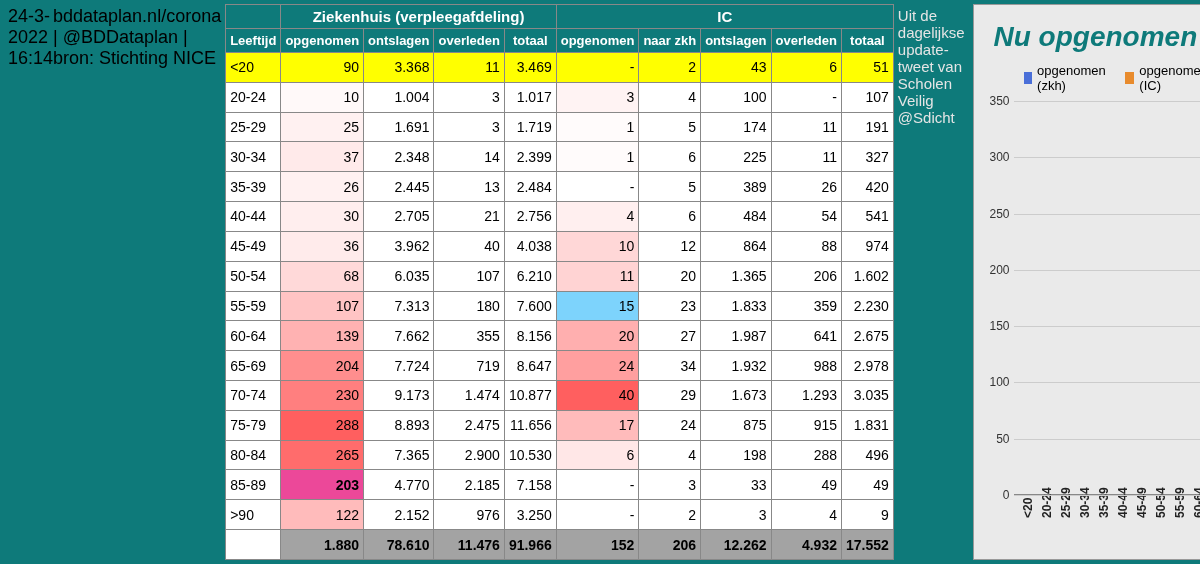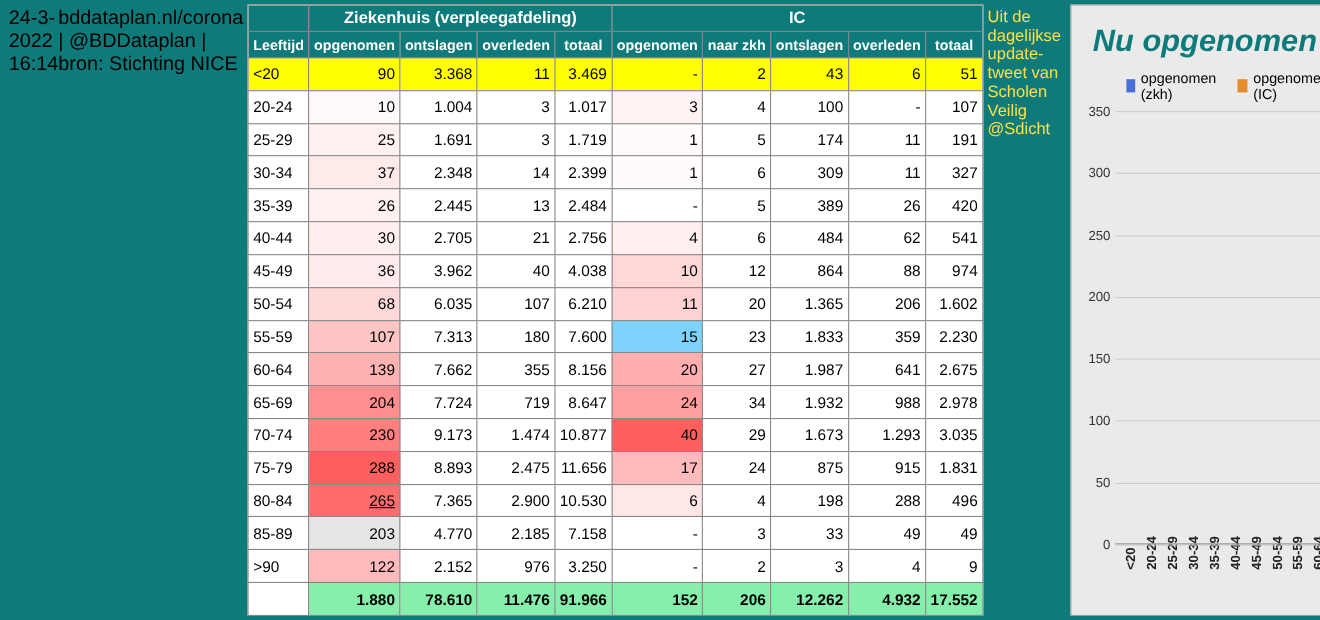--- a/index.html
+++ b/index.html
@@ -60,24 +60,24 @@
     font-size: 15px;
   }
   .hdr2 th {
     background: #0e7a7a;
     color: #fff;
     font-weight: bold;
     text-align: center;
     font-size: 13px;
   }
   tr.highlight td { background: #ffff00 !important; }
-  tr.totals td { font-weight: bold; background: #86efac; }
+  tr.totals td { font-weight: bold; background: #a3a3a3; }
   .footnote {
     font-size: 15px;
-    color: #fde047;
+    color: #e5e5e5;
     padding: 3px 4px 0 4px;
   }
   .chart-title {
     color: #0e7a7a;
     font-size: 28px;
     font-weight: bold;
     font-style: italic;
     margin: 6px 4px 10px 10px;
   }
   .legend {
@@ -208,21 +208,21 @@
             <td>191</td>
           </tr>
           <tr>
             <td class="agecell">30-34</td>
             <td style="background: rgb(255, 234, 234);">37</td>
             <td>2.348</td>
             <td>14</td>
             <td>2.399</td>
             <td style="background: rgb(255, 251, 251);">1</td>
             <td>6</td>
-            <td>309</td>
+            <td>225</td>
             <td>11</td>
             <td>327</td>
           </tr>
           <tr>
             <td class="agecell">35-39</td>
             <td style="background: rgb(255, 241, 241);">26</td>
             <td>2.445</td>
             <td>13</td>
             <td>2.484</td>
             <td style="background: rgb(255, 255, 255);">-</td>
@@ -233,21 +233,21 @@
           </tr>
           <tr>
             <td class="agecell">40-44</td>
             <td style="background: rgb(255, 238, 238);">30</td>
             <td>2.705</td>
             <td>21</td>
             <td>2.756</td>
             <td style="background: rgb(255, 239, 239);">4</td>
             <td>6</td>
             <td>484</td>
-            <td>62</td>
+            <td>54</td>
             <td>541</td>
           </tr>
           <tr>
             <td class="agecell">45-49</td>
             <td style="background: rgb(255, 235, 235);">36</td>
             <td>3.962</td>
             <td>40</td>
             <td>4.038</td>
             <td style="background: rgb(255, 215, 215);">10</td>
             <td>12</td>
@@ -322,33 +322,33 @@
             <td>2.475</td>
             <td>11.656</td>
             <td style="background: rgb(255, 187, 187);">17</td>
             <td>24</td>
             <td>875</td>
             <td>915</td>
             <td>1.831</td>
           </tr>
           <tr>
             <td class="agecell">80-84</td>
-            <td style="background: rgb(255, 108, 108); text-decoration: underline;">265</td>
+            <td style="background: rgb(255, 108, 108);">265</td>
             <td>7.365</td>
             <td>2.900</td>
             <td>10.530</td>
             <td style="background: rgb(255, 231, 231);">6</td>
             <td>4</td>
             <td>198</td>
             <td>288</td>
             <td>496</td>
           </tr>
           <tr>
             <td class="agecell">85-89</td>
-            <td style="background: #e5e5e5;">203</td>
+            <td style="background: #ec4899; font-weight: bold;">203</td>
             <td>4.770</td>
             <td>2.185</td>
             <td>7.158</td>
             <td style="background: rgb(255, 255, 255);">-</td>
             <td>3</td>
             <td>33</td>
             <td>49</td>
             <td>49</td>
           </tr>
           <tr>

